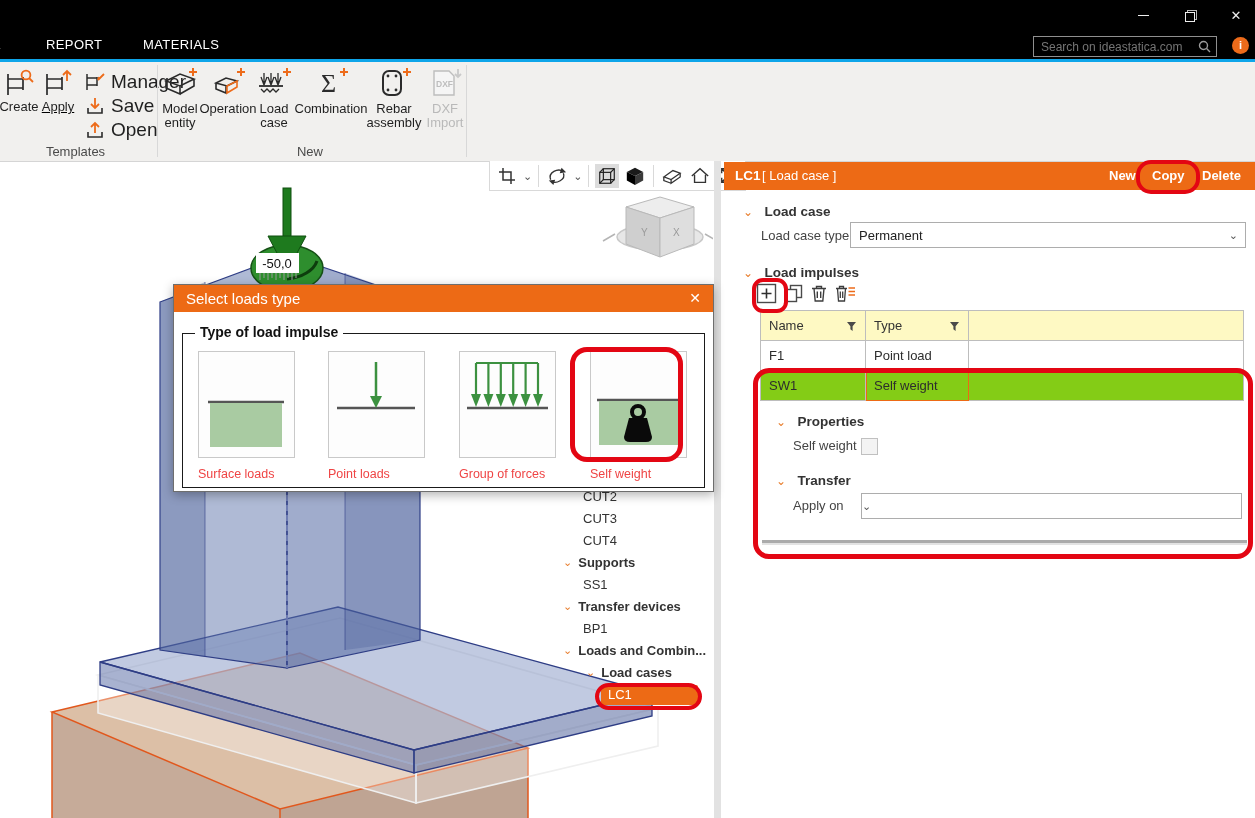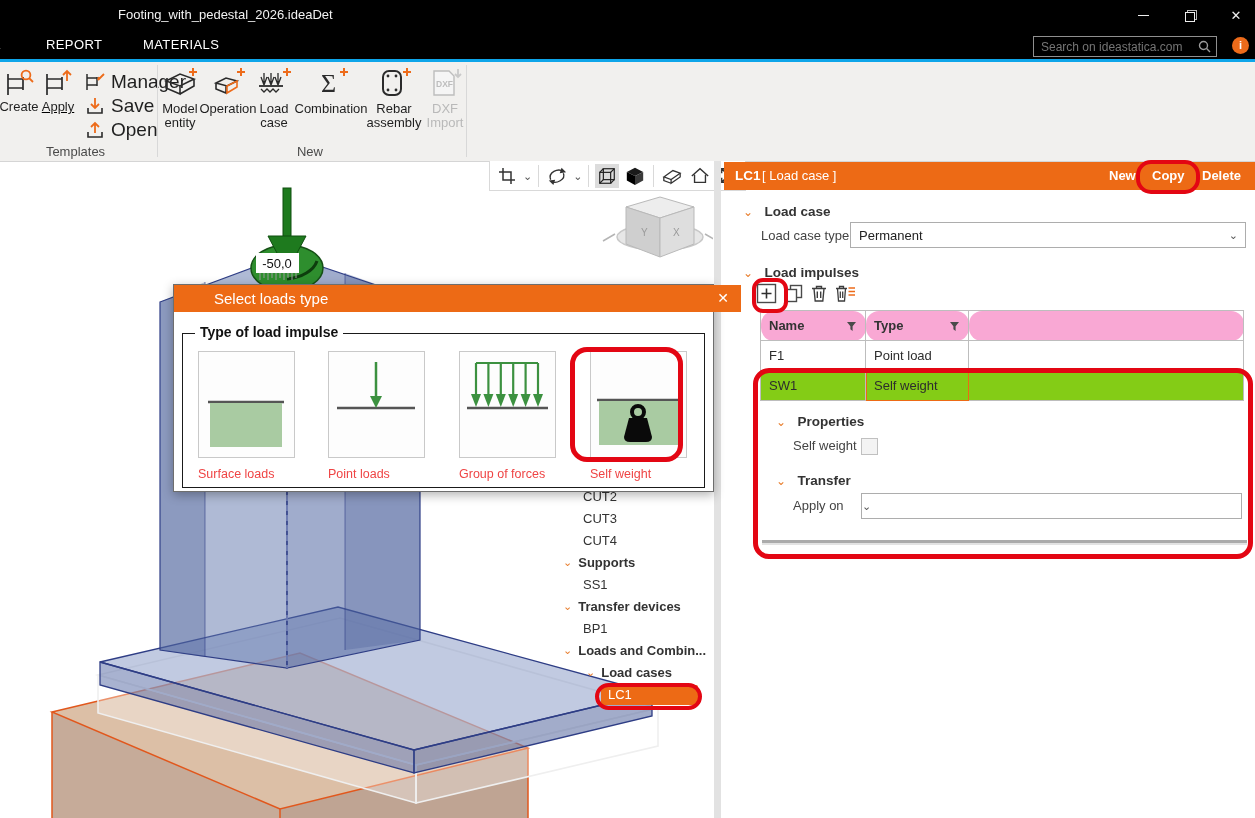--- a/index.html
+++ b/index.html
@@ -34,51 +34,50 @@
   .chev{font-size:11px;color:#555;line-height:10px;}
 
   
   .trow{position:absolute;height:20px;display:flex;align-items:center;font-size:13px;color:#333;}
   .tchev{color:#e87d2c;font-size:11px;margin-right:6px;line-height:10px;}
   .tsec{font-weight:bold;}
   .lc1pill{background:#ed6a15;color:#fff;padding:2px 7px 3px 7px;width:83px;border-radius:2px;}
 
   
   .dialog{left:173px;top:284px;width:539px;height:206px;background:#fff;border:1px solid #6e6e6e;box-shadow:0 3px 10px rgba(0,0,0,.3);z-index:5;}
-  .dtitle{left:0;top:0;width:100%;height:27px;background:#ed6a15;color:#fff;font-size:15px;line-height:27px;padding-left:28px;}
+  .dtitle{left:0;top:0;width:100%;height:27px;background:#ed6a15;color:#fff;font-size:15px;line-height:27px;}
   .dgroup{left:8px;top:48px;width:521px;height:153px;border:1px solid #1a1a1a;}
   .dgroup-label{left:12px;top:-10px;background:#fff;padding:0 5px;font-size:14px;font-weight:bold;color:#111;}
   .tile{top:66px;width:95px;height:105px;background:#fdfdfd;border:1px solid #c9c9c9;}
   .tlabel{top:182px;font-size:12.5px;color:#ef4444;}
 
   
   .phead{left:724px;top:162px;width:531px;height:28px;background:#ed6a15;color:#fff;}
   .pact{position:absolute;top:0;height:28px;line-height:28px;font-weight:bold;font-size:13px;color:#fff;}
   .schev{color:#e87d2c;font-size:12px;}
   .shead{font-size:13.5px;font-weight:bold;color:#333;}
   .flabel{font-size:13px;color:#444;}
   .selbox{border:1px solid #adadad;background:#fff;font-size:13px;color:#222;display:flex;align-items:center;}
   .selbox .val{flex:1;padding-left:8px;}
   .selbox .chev{padding-right:7px;color:#555;}
   table.grid{border-collapse:collapse;}
   .grid th,.grid td{border:1px solid #bdbdbd;font-size:13px;padding:0 8px;height:29px;text-align:left;font-weight:normal;color:#2d2d2d;}
-  .grid th{background:#f9a8d4;font-weight:bold;color:#333;border-radius:13px;}
+  .grid th{background:#fef9c3;font-weight:normal;color:#333;}
   .rowsel td{background:#84cc16;}
   .cellsel{outline:1.5px solid #ed6a15;outline-offset:-1.5px;}
 
   
   .anno{border:4px solid #e30613;z-index:20;pointer-events:none;}
 </style>
 </head>
 <body>
 
 <div id="root">
 
   <div class="abs titlebar">
-    <div class="abs win-title">Footing_with_pedestal_2026.ideaDet</div>
     <div class="abs winbtn" style="left:1128px;">
         <div style="width:11px;height:1px;background:#eee;"></div>
       </div>
     <div class="abs winbtn" style="left:1175px;">
       <div style="position:relative;width:10px;height:10px;">
         <div style="position:absolute;left:2px;top:0;width:8px;height:8px;border:1px solid #bbb;"></div>
         <div style="position:absolute;left:0;top:2px;width:8px;height:8px;border:1px solid #eee;background:#000;"></div>
       </div>
     </div>
     <div class="abs winbtn" style="left:1221px;font-size:13px;">

